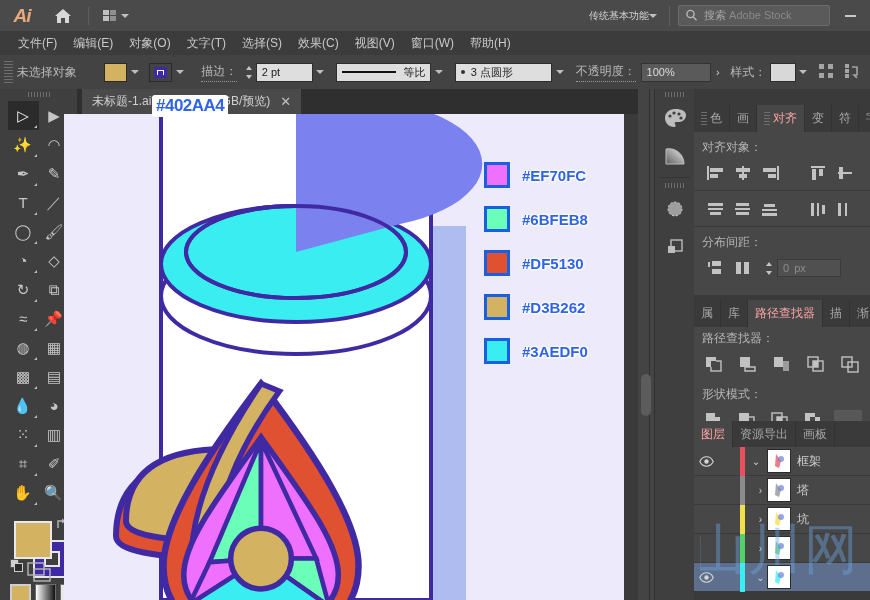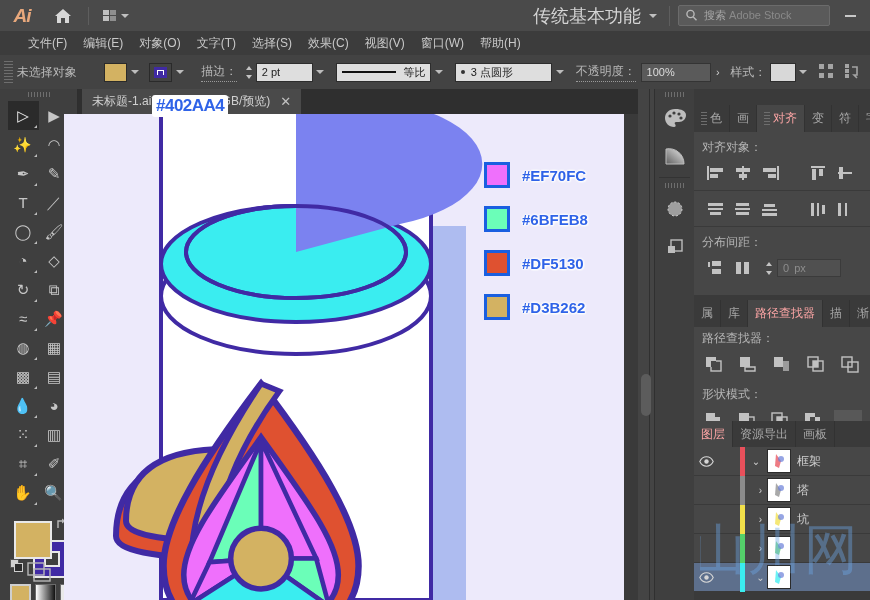--- a/index.html
+++ b/index.html
@@ -18,32 +18,32 @@
     color:#e8a87c; font-size:19px; font-weight:bold; font-style:italic; letter-spacing:-1px; }
   .home-ico { width:38px; height:31px; display:flex; align-items:center; justify-content:center; }
   .tb-sep { width:1px; height:18px; background:#5e5e5e; margin:0 6px; }
   .arrange-btn { display:flex; align-items:center; gap:4px; padding:0 8px; height:24px; }
   .sq4 { width:14px; height:12px; display:grid; grid-template-columns:6px 6px; grid-template-rows:5px 5px; gap:1px; }
   .sq4 i { background:#c0c0c0; display:block; }
   .sq4 i.d { background:#8e8e8e; }
   .chev { width:0;height:0;border-left:4px solid transparent;border-right:4px solid transparent;
     border-top:4px solid #c0c0c0; }
   .tb-spacer { flex:1; }
-  .workspace { display:flex; align-items:center; gap:8px; padding:0 4px; font-size:18px; color:#d4d4d4;margin-left:47px; }
+  .workspace { display:flex; align-items:center; gap:0; padding:0 4px; font-size:10px; color:#d4d4d4;margin-left:47px; }
   .tb-sep2 { width:1px; height:20px; background:#5e5e5e; margin:0 8px; }
   .stock-search { display:flex; align-items:center; gap:6px; width:152px; height:21px;
     background:#5a5a5a; border:1px solid #6b6b6b; border-radius:2px; padding:0 6px; }
   .stock-search .txt { font-size:11px; color:#a8a8a8; }
   .stock-search .txt .grey { color:#8a8a8a; }
   .minbox { width:40px; height:31px; display:flex; align-items:center; justify-content:center; }
   .minbox .bar { width:11px; height:2px; background:#c8c8c8; }
 
   
   .menubar { position:absolute; left:0; top:31px; width:870px; height:24px;
-    background:#3c3c3c; display:flex; align-items:center; padding-left:20px; }
+    background:#3c3c3c; display:flex; align-items:center; padding-left:10px; }
   .menubar .mi { font-size:12px; color:#c9c9c9; padding:0 8px; height:24px; line-height:24px; white-space:nowrap; }
 
   
   .ctrlbar { position:absolute; left:0; top:55px; width:870px; height:34px;
     background:#434343; display:flex; align-items:center; padding-left:4px; gap:0; }
   .grip { width:9px; height:22px; margin-right:4px;
     background: repeating-linear-gradient(to bottom,#6e6e6e 0 1px,transparent 1px 3px); }
   .cb-label { font-size:12px; color:#b9b9b9; white-space:nowrap; }
   .cb-gap { width:14px; }
   .sw-box { width:24px; height:19px; border:1px solid #2a2a2a; }
@@ -494,20 +494,24 @@
         <span class="hex">#6BFEB8</span>
       </div>
       <div class="swrow">
         <span class="chip" style="background:#DF5130"></span>
         <span class="hex">#DF5130</span>
       </div>
       <div class="swrow">
         <span class="chip" style="background:#D3B262"></span>
         <span class="hex">#D3B262</span>
       </div>
+      <div class="swrow">
+        <span class="chip" style="background:#3AEDF0"></span>
+        <span class="hex">#3AEDF0</span>
+      </div>
     </div>
   </div>
 
   <div style="position:absolute;left:152px;top:95px;background:#ffffff;border-radius:3px;padding:1px 4px;
               font-size:17px;font-weight:bold;color:#2F63E8;letter-spacing:-.5px;">#402AA4</div>
 
   <div class="vdivider">
     <div class="ln"></div>
     <div class="handle"></div>
   </div>

